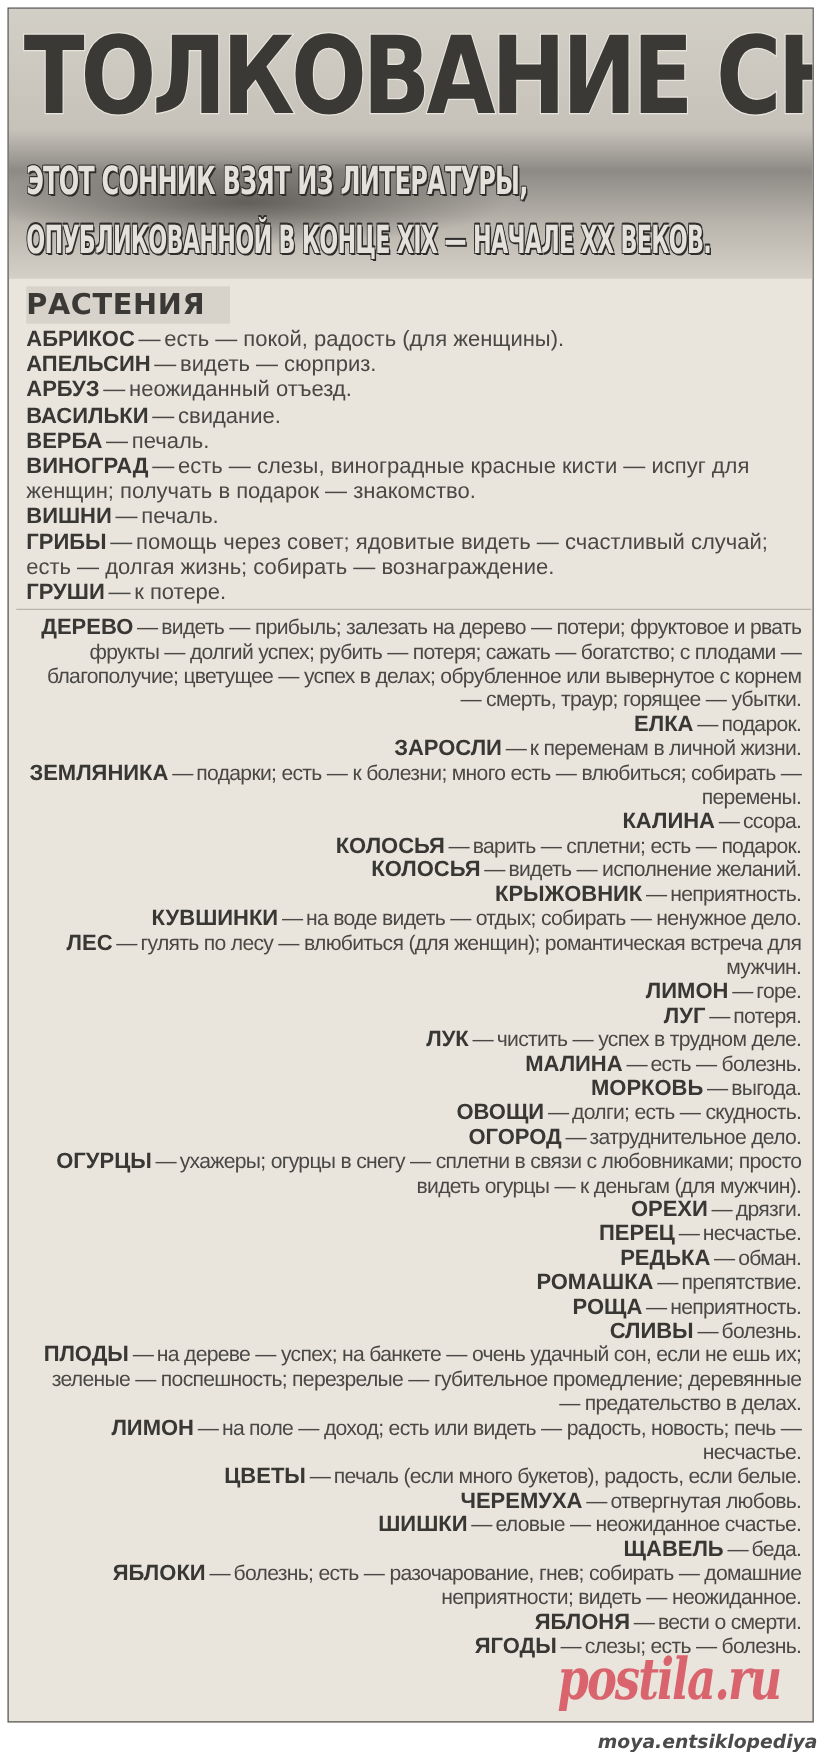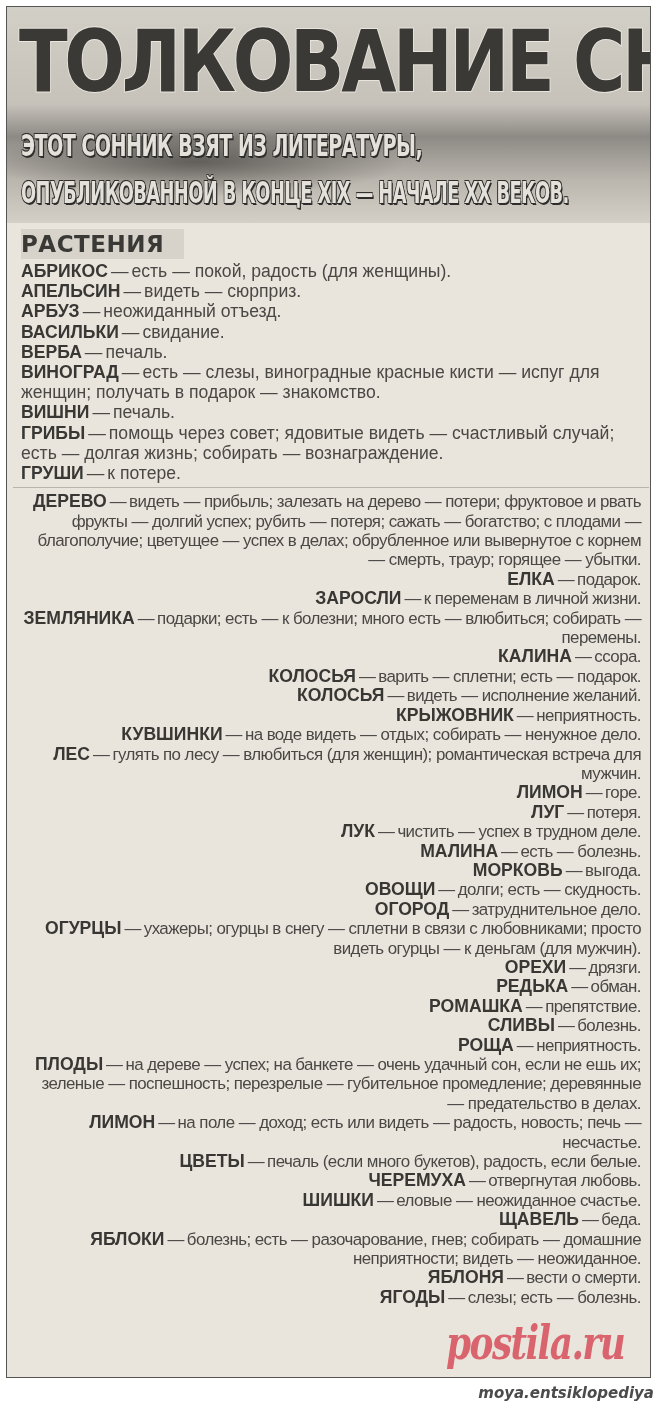--- a/index.html
+++ b/index.html
@@ -107,24 +107,25 @@
         <p class="entry"><span class="term">ЛЕС</span><span class="sep">—</span><span class="desc">гулять по лесу — влюбиться (для женщин); романтическая встреча для мужчин.</span></p>
         <p class="entry"><span class="term">ЛИМОН</span><span class="sep">—</span><span class="desc">горе.</span></p>
         <p class="entry"><span class="term">ЛУГ</span><span class="sep">—</span><span class="desc">потеря.</span></p>
         <p class="entry"><span class="term">ЛУК</span><span class="sep">—</span><span class="desc">чистить — успех в трудном деле.</span></p>
         <p class="entry"><span class="term">МАЛИНА</span><span class="sep">—</span><span class="desc">есть — болезнь.</span></p>
         <p class="entry"><span class="term">МОРКОВЬ</span><span class="sep">—</span><span class="desc">выгода.</span></p>
         <p class="entry"><span class="term">ОВОЩИ</span><span class="sep">—</span><span class="desc">долги; есть — скудность.</span></p>
         <p class="entry"><span class="term">ОГОРОД</span><span class="sep">—</span><span class="desc">затруднительное дело.</span></p>
         <p class="entry"><span class="term">ОГУРЦЫ</span><span class="sep">—</span><span class="desc">ухажеры; огурцы в снегу — сплетни в связи с любовниками; просто видеть огурцы — к деньгам (для мужчин).</span></p>
         <p class="entry"><span class="term">ОРЕХИ</span><span class="sep">—</span><span class="desc">дрязги.</span></p>
+        <p class="entry"><span class="term">ПЕРЕЦ</span><span class="sep">—</span><span class="desc">несчастье.</span></p>
         <p class="entry"><span class="term">РЕДЬКА</span><span class="sep">—</span><span class="desc">обман.</span></p>
         <p class="entry"><span class="term">РОМАШКА</span><span class="sep">—</span><span class="desc">препятствие.</span></p>
+        <p class="entry"><span class="term">РОЩА</span><span class="sep">—</span><span class="desc">неприятность.</span></p>
         <p class="entry"><span class="term">СЛИВЫ</span><span class="sep">—</span><span class="desc">болезнь.</span></p>
-        <p class="entry"><span class="term">РОЩА</span><span class="sep">—</span><span class="desc">неприятность.</span></p>
         <p class="entry"><span class="term">ПЛОДЫ</span><span class="sep">—</span><span class="desc">на дереве — успех; на банкете — очень удачный сон, если не ешь их; зеленые — поспешность; перезрелые — губительное промедление; деревянные — предательство в делах.</span></p>
         <p class="entry"><span class="term">ЛИМОН</span><span class="sep">—</span><span class="desc">на поле — доход; есть или видеть — радость, новость; печь — несчастье.</span></p>
         <p class="entry"><span class="term">ЦВЕТЫ</span><span class="sep">—</span><span class="desc">печаль (если много букетов), радость, если белые.</span></p>
         <p class="entry"><span class="term">ЧЕРЕМУХА</span><span class="sep">—</span><span class="desc">отвергнутая любовь.</span></p>
         <p class="entry"><span class="term">ШИШКИ</span><span class="sep">—</span><span class="desc">еловые — неожиданное счастье.</span></p>
         <p class="entry"><span class="term">ЩАВЕЛЬ</span><span class="sep">—</span><span class="desc">беда.</span></p>
         <p class="entry"><span class="term">ЯБЛОКИ</span><span class="sep">—</span><span class="desc">болезнь; есть — разочарование, гнев; собирать — домашние неприятности; видеть — неожиданное.</span></p>
         <p class="entry"><span class="term">ЯБЛОНЯ</span><span class="sep">—</span><span class="desc">вести о смерти.</span></p>
         <p class="entry"><span class="term">ЯГОДЫ</span><span class="sep">—</span><span class="desc">слезы; есть — болезнь.</span></p>
       </div>

